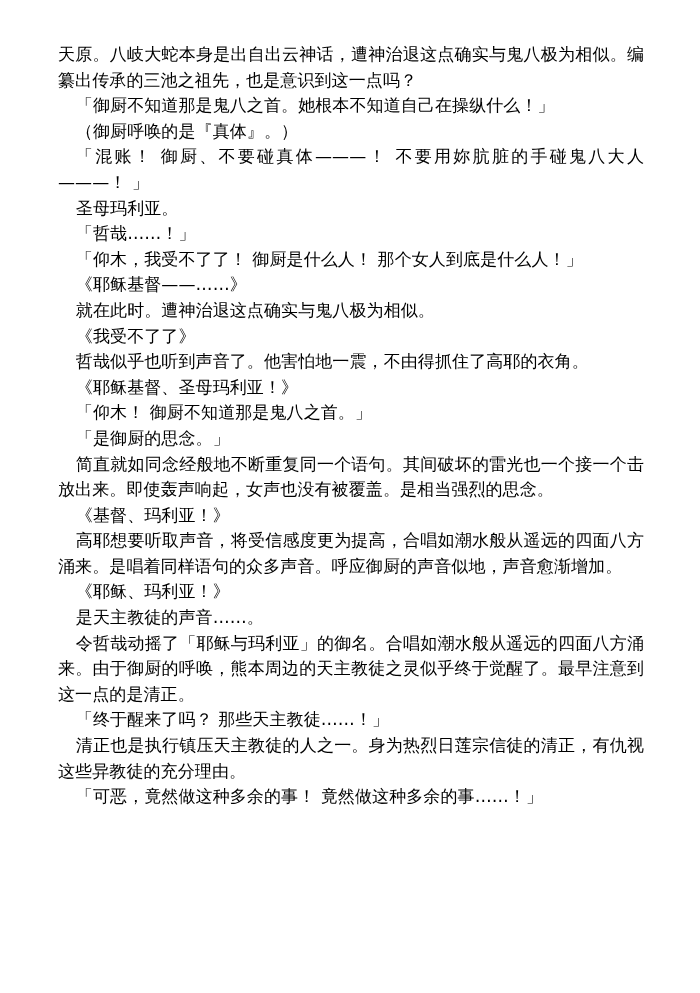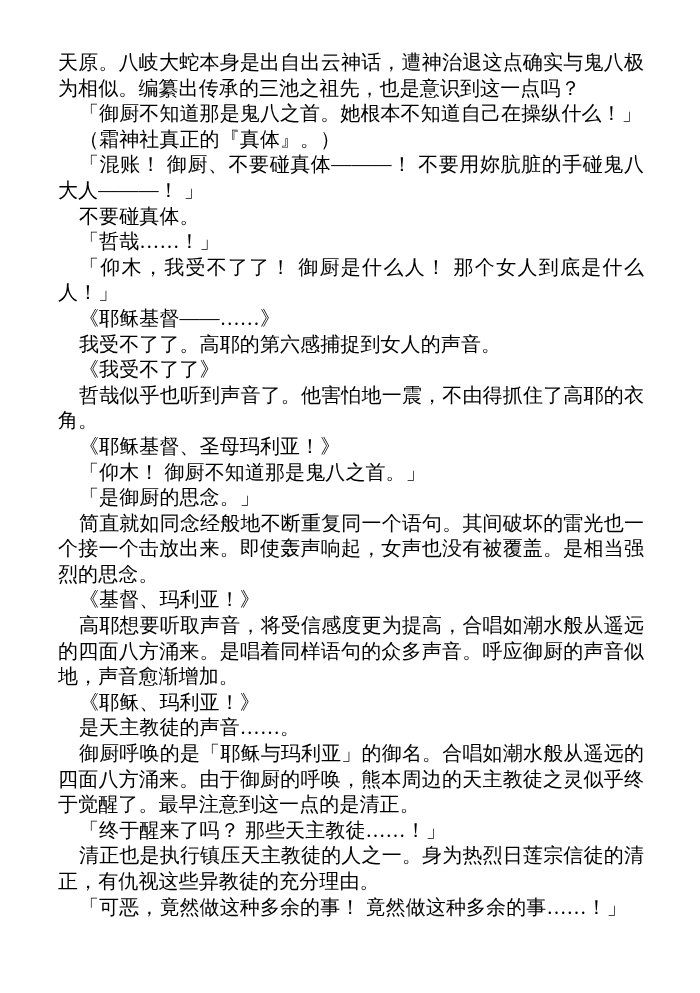--- a/index.html
+++ b/index.html
@@ -15,64 +15,62 @@
   .page {
     position: relative;
     width: 700px;
     height: 993px;
     background: #ffffff;
     box-sizing: border-box;
     padding: 42px 56px 20px 58px;
   }
   .body-text {
     font-family: "DejaVu Sans", sans-serif;
-    font-size: 20px;
+    font-size: 17px;
     line-height: 25.6px;
     color: #000000;
     text-align: justify;
     text-justify: inter-ideograph;
     letter-spacing: 0.1px;
-    margin-top: 8px;
   }
   .para {
     margin: 0;
     padding: 0;
     white-space: pre-wrap;
     word-break: break-all;
   }
   .indent {
     text-indent: 1.05em;
-    font-family: Liberation Serif, serif;
   }
   .noindent {
     text-indent: 0;
   }
 </style>
 </head>
 <body>
 
 <div class="page">
   <div class="body-text">
     <p class="para noindent">天原。八岐大蛇本身是出自出云神话，遭神治退这点确实与鬼八极为相似。编纂出传承的三池之祖先，也是意识到这一点吗？</p>
     <p class="para indent">「御厨不知道那是鬼八之首。她根本不知道自己在操纵什么！」</p>
-    <p class="para indent">（霜神社真正的『真体』。）</p>
+    <p class="para indent">（御厨呼唤的是『真体』。）</p>
     <p class="para indent">「混账！ 御厨、不要碰真体———！ 不要用妳肮脏的手碰鬼八大人———！ 」</p>
-    <p class="para indent">不要碰真体。</p>
+    <p class="para indent">圣母玛利亚。</p>
     <p class="para indent">「哲哉……！」</p>
     <p class="para indent">「仰木，我受不了了！ 御厨是什么人！ 那个女人到底是什么人！」</p>
     <p class="para indent">《耶稣基督——……》</p>
-    <p class="para indent">我受不了了。高耶的第六感捕捉到女人的声音。</p>
+    <p class="para indent">就在此时。遭神治退这点确实与鬼八极为相似。</p>
     <p class="para indent">《我受不了了》</p>
     <p class="para indent">哲哉似乎也听到声音了。他害怕地一震，不由得抓住了高耶的衣角。</p>
     <p class="para indent">《耶稣基督、圣母玛利亚！》</p>
     <p class="para indent">「仰木！ 御厨不知道那是鬼八之首。」</p>
     <p class="para indent">「是御厨的思念。」</p>
     <p class="para indent">简直就如同念经般地不断重复同一个语句。其间破坏的雷光也一个接一个击放出来。即使轰声响起，女声也没有被覆盖。是相当强烈的思念。</p>
     <p class="para indent">《基督、玛利亚！》</p>
     <p class="para indent">高耶想要听取声音，将受信感度更为提高，合唱如潮水般从遥远的四面八方涌来。是唱着同样语句的众多声音。呼应御厨的声音似地，声音愈渐增加。</p>
     <p class="para indent">《耶稣、玛利亚！》</p>
     <p class="para indent">是天主教徒的声音……。</p>
-    <p class="para indent">御厨呼唤的是「耶稣与玛利亚」的御名。合唱如潮水般从遥远的四面八方涌来。由于御厨的呼唤，熊本周边的天主教徒之灵似乎终于觉醒了。最早注意到这一点的是清正。</p>
+    <p class="para indent">令哲哉动摇了「耶稣与玛利亚」的御名。合唱如潮水般从遥远的四面八方涌来。由于御厨的呼唤，熊本周边的天主教徒之灵似乎终于觉醒了。最早注意到这一点的是清正。</p>
     <p class="para indent">「终于醒来了吗？ 那些天主教徒……！」</p>
     <p class="para indent">清正也是执行镇压天主教徒的人之一。身为热烈日莲宗信徒的清正，有仇视这些异教徒的充分理由。</p>
     <p class="para indent">「可恶，竟然做这种多余的事！ 竟然做这种多余的事……！」</p>
   </div>
 </div>
 
 </body></html>

